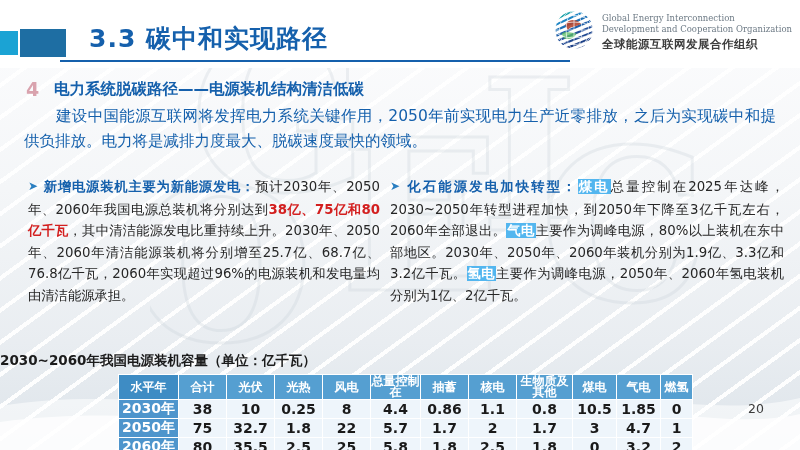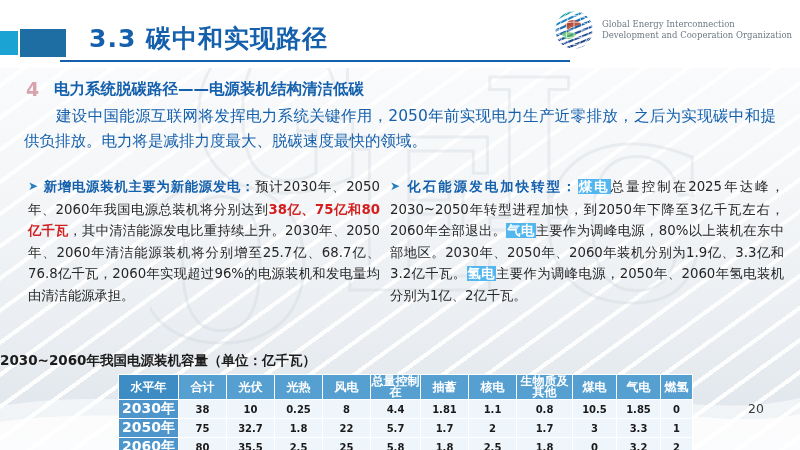--- a/index.html
+++ b/index.html
@@ -82,21 +82,21 @@
   #title-rule {
     position: absolute;
     left: 60px; top: 60px;
     width: 510px; height: 2px;
     background: #1560ac;
   }
   #logo-wrap {
     position: absolute;
     right: 8px; top: 8px;
     display: flex;
-    align-items: center;
+    align-items: flex-end;
     gap: 6px;
   }
   #logo-globe { width: 44px; height: 44px; flex: none; }
   .logo-en {
     font-family: "DejaVu Serif", "Liberation Serif", serif;
     font-size: 8.5px;
     color: #6d7a85;
     line-height: 11px;
     white-space: nowrap;
   }
@@ -211,21 +211,21 @@
     font-weight: bold;
     height: 24px;
     line-height: 11px;
     font-size: 12px;
   }
   thead th.first { background: #3e8cc4; }
   tbody td {
     background: #eef5fb;
     color: #1a1a1a;
     font-weight: bold;
-    font-size: 10px;
+    font-size: 14px;
     height: 15px;
   }
   tbody td.rowlabel {
     background: #4e95cc;
     color: #ffffff;
     font-size: 14px;
   }
   #page-number {
     position: absolute;
     right: 36px; bottom: 34px;
@@ -289,20 +289,21 @@
             <ellipse cx="50" cy="50" rx="33" ry="44"></ellipse>
             <line x1="6" y1="50" x2="94" y2="50"></line>
             <line x1="50" y1="6" x2="50" y2="94"></line>
           </g>
         </g>
         <circle cx="50" cy="50" r="44" fill="none" stroke="#ffffff" stroke-width="3"></circle>
       </svg>
       <div>
         <div class="logo-en">Global Energy Interconnection</div>
         <div class="logo-en">Development and Cooperation Organization</div>
+        <div class="logo-cn">全球能源互联网发展合作组织</div>
       </div>
     </div>
   </div>
 
   <div id="intro">
     <div id="intro-marker">4</div>
     <div id="intro-head">电力系统脱碳路径——电源装机结构清洁低碳</div>
     <div id="intro-body">建设中国能源互联网将发挥电力系统关键作用，2050年前实现电力生产近零排放，之后为实现碳中和提供负排放。电力将是减排力度最大、脱碳速度最快的领域。</div>
   </div>
 
@@ -349,39 +350,39 @@
         </tr>
       </thead>
       <tbody>
         <tr>
           <td class="rowlabel">2030年</td>
           <td>38</td>
           <td>10</td>
           <td>0.25</td>
           <td>8</td>
           <td>4.4</td>
-          <td>1.81</td>
+          <td>0.86</td>
           <td>1.1</td>
           <td>0.8</td>
           <td>10.5</td>
           <td>1.85</td>
           <td>0</td>
         </tr>
         <tr>
           <td class="rowlabel">2050年</td>
           <td>75</td>
           <td>32.7</td>
           <td>1.8</td>
           <td>22</td>
           <td>5.7</td>
           <td>1.7</td>
           <td>2</td>
           <td>1.7</td>
           <td>3</td>
-          <td>3.3</td>
+          <td>4.7</td>
           <td>1</td>
         </tr>
         <tr>
           <td class="rowlabel">2060年</td>
           <td>80</td>
           <td>35.5</td>
           <td>2.5</td>
           <td>25</td>
           <td>5.8</td>
           <td>1.8</td>

